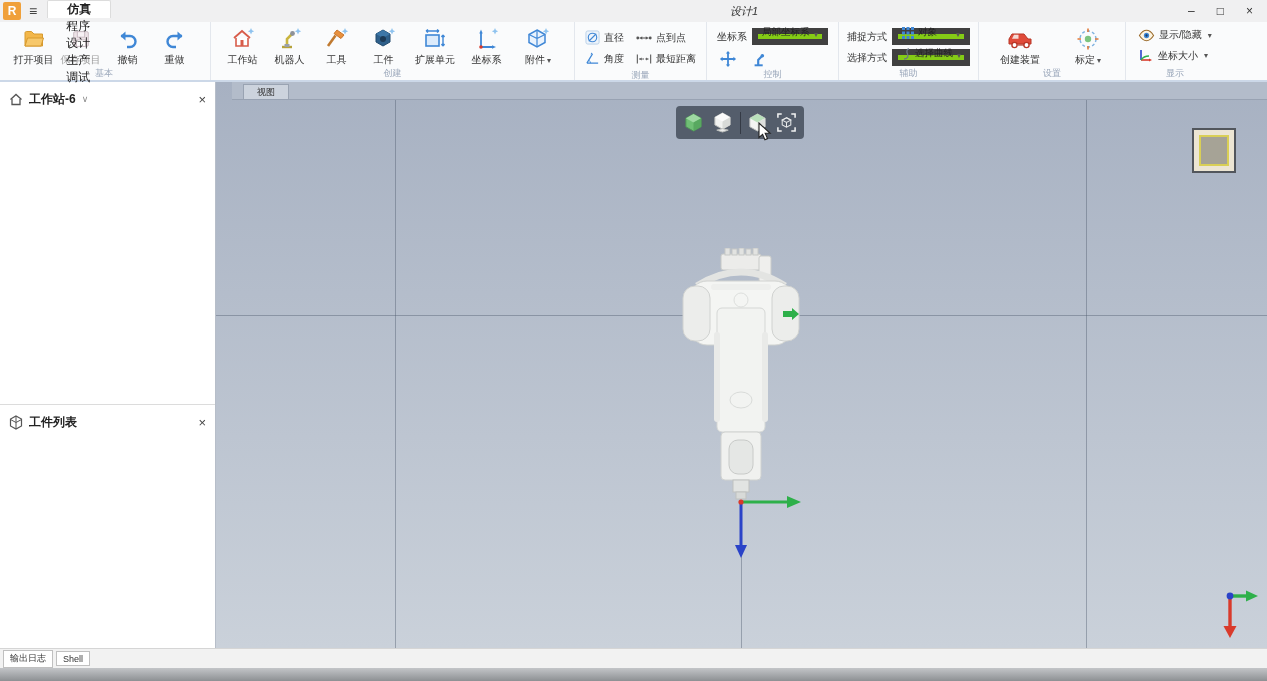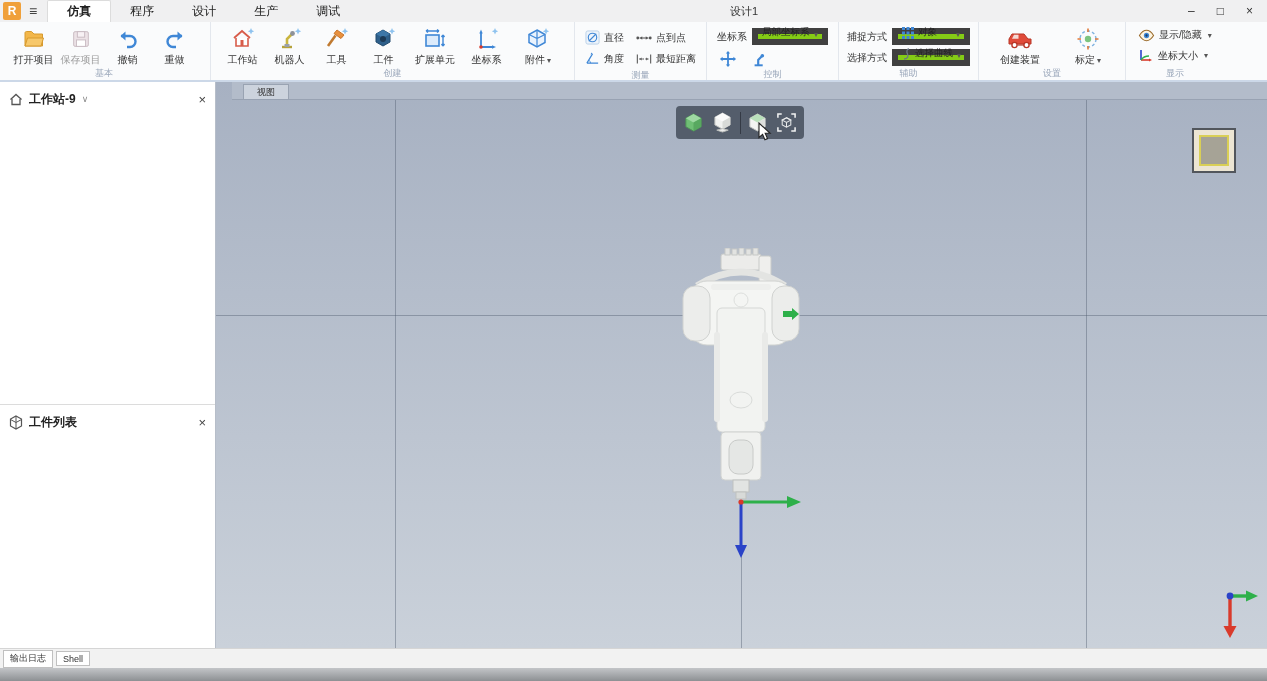--- a/index.html
+++ b/index.html
@@ -12,26 +12,26 @@
   svg { display:block; }
 
   
   .titlebar { position:absolute; top:0; left:0; right:0; height:22px;
     background:#f0f0f1; display:flex; align-items:stretch; z-index:30; }
   .logo { width:18px; height:18px; margin:2px 6px 0 3px; background:#f0a03a;
     color:#fff; font-weight:bold; font-size:12px; border-radius:2px;
     display:flex; align-items:center; justify-content:center; }
   .hamburger { font-size:14px; color:#444; margin:0 10px 0 2px;
     display:flex; align-items:center; }
-  .menu-tabs { display:flex; align-items:stretch; }
+  .menu-tabs { display:flex; align-items:stretch;flex-direction:column; }
   .menu-tab { padding:0 19px; display:flex; align-items:center; font-size:12px; color:#222; }
   .menu-tab.active { background:#fff; font-weight:bold;
     border:1px solid #dcdcdc; border-bottom:none; border-radius:2px 2px 0 0; }
   .titlebar-title { position:absolute; left:730px; top:0; height:22px;
-    display:flex; align-items:center; font-size:11px; color:#333; }
+    display:flex; align-items:center; font-size:11px; color:#333;font-style:italic; }
   .win-controls { margin-left:auto; display:flex; align-items:center;
     gap:22px; padding-right:14px; color:#333; font-size:12px; }
   .win-btn { cursor:default; line-height:1; }
 
   
   .ribbon { position:absolute; top:22px; left:0; right:0; height:60px;
     background:#fafbfc; border-bottom:2px solid #ccd8e8; display:flex; z-index:20; }
   .rgroup { display:flex; flex-direction:column; align-items:center;
     padding:2px 6px 0 6px; border-right:1px solid #e3e7ed; }
   .rgroup-body { flex:1; display:flex; align-items:flex-start; }
@@ -442,21 +442,21 @@
 
 <div class="leftpanel">
   <div class="station-section">
     <div class="panel-header">
       <span>
           <svg width="14" height="13" viewBox="0 0 14 13">
             <path d="M1.5 6.5L7 1.5l5.5 5" fill="none" stroke="#555" stroke-width="1.3"></path>
             <path d="M3 6v5.5h8V6" fill="none" stroke="#555" stroke-width="1.3"></path>
           </svg>
         </span>
-      <span class="panel-title">工作站-9</span>
+      <span class="panel-title">工作站-6</span>
       <span class="panel-chevron">∨</span>
       <span class="panel-close">×</span>
     </div>
   </div>
   <div class="workpiece-section">
     <div class="panel-header">
       <span>
           <svg width="14" height="15" viewBox="0 0 14 15">
             <path d="M7 1l5.5 3v7L7 14 1.5 11V4z" fill="none" stroke="#555" stroke-width="1.2"></path>
             <path d="M7 1v6.5M7 7.5l5.5-3M7 7.5l-5.5-3M7 14V7.5" stroke="#555" stroke-width="1"></path>

